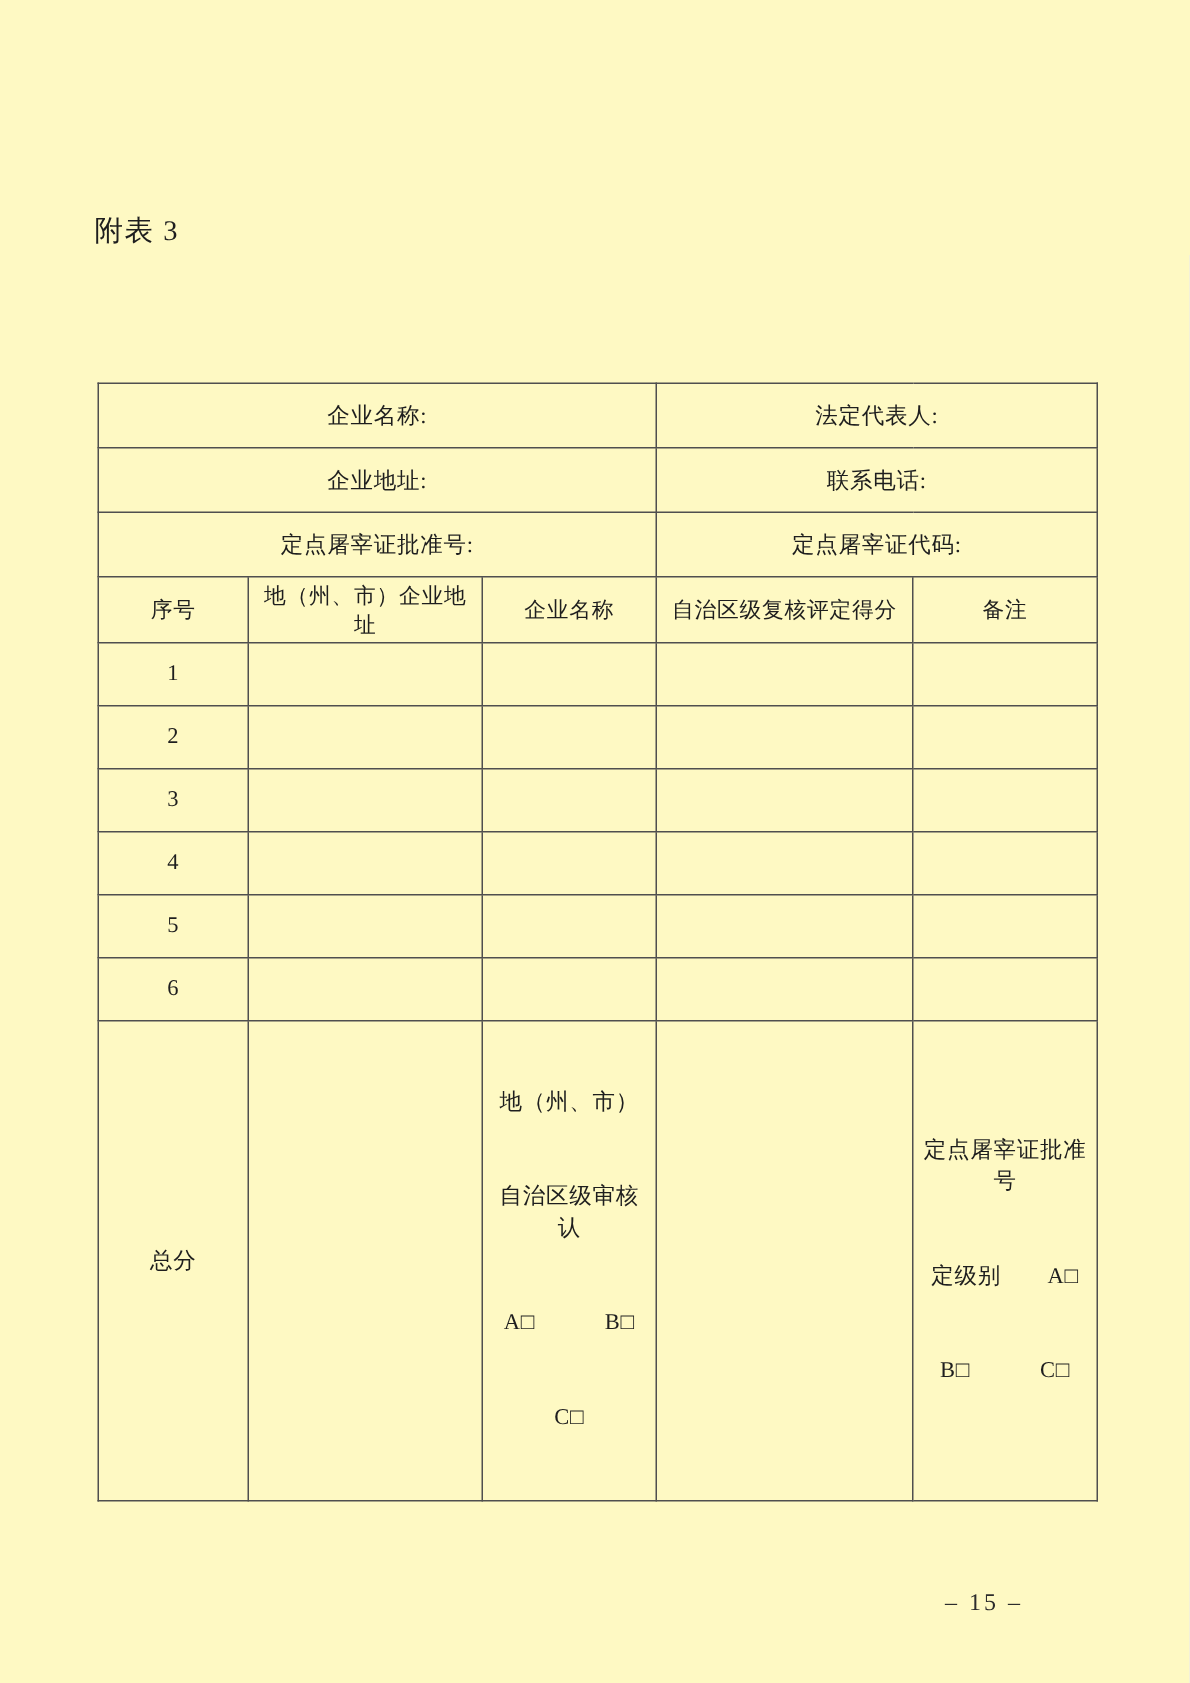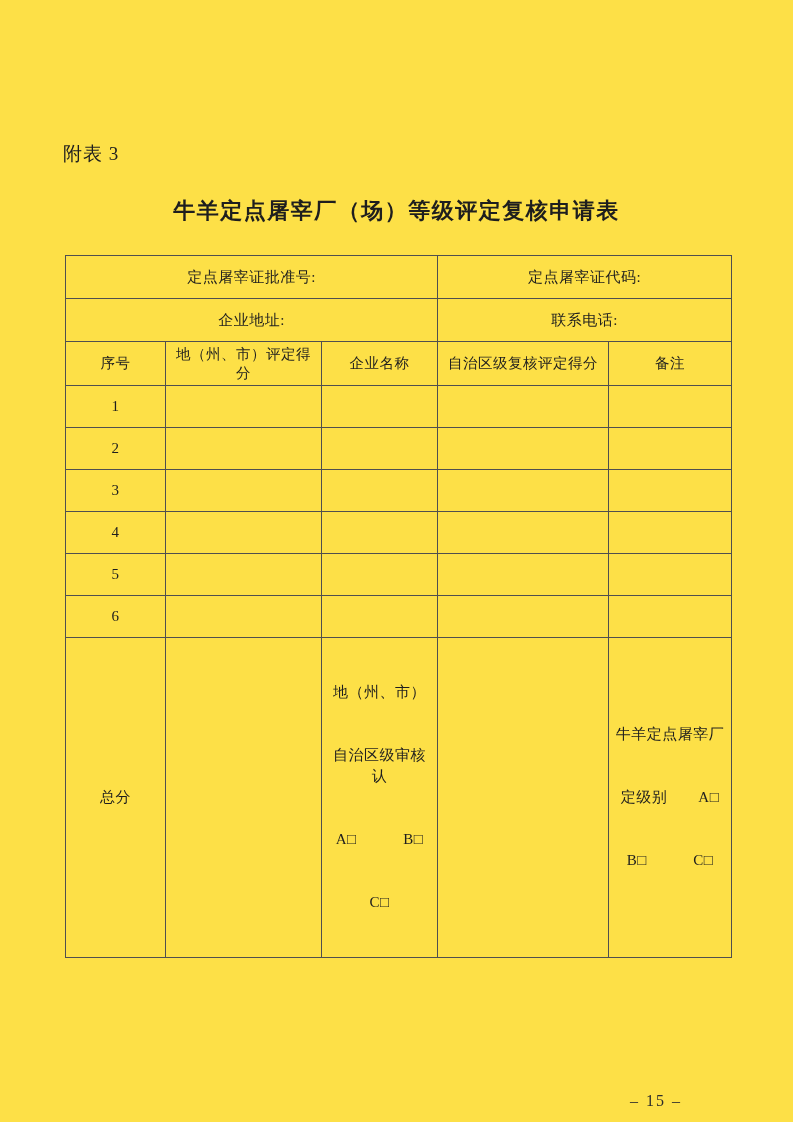--- a/index.html
+++ b/index.html
@@ -2,21 +2,21 @@
 <html><head>
 <meta charset="utf-8">
 <style>
   * { margin: 0; padding: 0; box-sizing: border-box; }
   html, body { background: #e9e9e9; }
   .page {
     position: relative;
     width: 793px;
     height: 1122px;
     margin: 0 auto;
-    background: #fde047;
+    background: #fef9c3;
     font-family: "Liberation Serif", "DejaVu Serif", serif;
     color: #1e1e1e;
     overflow: hidden;
   }
   .annex {
     position: absolute;
     left: 63px;
     top: 141px;
     font-size: 19px;
     letter-spacing: 1px;
@@ -66,61 +66,64 @@
   }
   td.grade-center {
     text-align: center;
     padding: 2px 3px;
     font-size: 14.5px;
     line-height: 21px;
     white-space: pre-wrap;
   }
   .page-number {
     position: absolute;
-    top: 1092px;
+    top: 1060px;
     left: 630px;
     font-size: 16px;
     letter-spacing: 2px;
     color: #2c2c2c;
   }
 </style>
 </head>
 <body>
 
 <div class="page">
 
   <div class="annex">附表 3</div>
 
-  <div class="title">牛羊定点屠宰厂（场）等级评定复核申请表</div>
 
   <table class="form">
     <colgroup>
       <col style="width:100px">
       <col style="width:156px">
       <col style="width:116px">
       <col style="width:171px">
       <col style="width:123px">
     </colgroup>
 
     <tbody>
+        <tr class="r-info">
+      <td colspan="3" class="al">企业名称:</td>
+      <td colspan="2" class="al">法定代表人:</td>
+    </tr>
+
+    <tr class="r-info">
+      <td colspan="3" class="al">企业地址:</td>
+      <td colspan="2" class="al">联系电话:</td>
+    </tr>
 
     <tr class="r-info">
       <td colspan="3" class="al">定点屠宰证批准号:</td>
       <td colspan="2" class="al">定点屠宰证代码:</td>
     </tr>
 
-    <tr class="r-info">
-      <td colspan="3" class="al">企业地址:</td>
-      <td colspan="2" class="al">联系电话:</td>
-    </tr>
-
 
     <tr class="r-head">
       <td>序号</td>
-      <td>地（州、市）评定得分</td>
+      <td>地（州、市）企业地址</td>
       <td>企业名称</td>
       <td>自治区级复核评定得分</td>
       <td>备注</td>
     </tr>
 
     <tr class="r-body">
       <td>1</td>
       <td></td>
       <td></td>
       <td></td>
@@ -174,21 +177,21 @@
       <td>总分</td>
       <td></td>
       <td class="grade-left">
         <div>地（州、市）</div>
         <div>自治区级审核认</div>
         <div>A□　　　B□</div>
         <div>C□</div>
       </td>
       <td></td>
       <td class="grade-center">
-        <div>牛羊定点屠宰厂</div>
+        <div>定点屠宰证批准号</div>
         <div>定级别　　A□</div>
         <div>B□　　　C□</div>
       </td>
     </tr>
 
   </tbody>
     </table>
 
   <div class="page-number">– 15 –</div>
 

